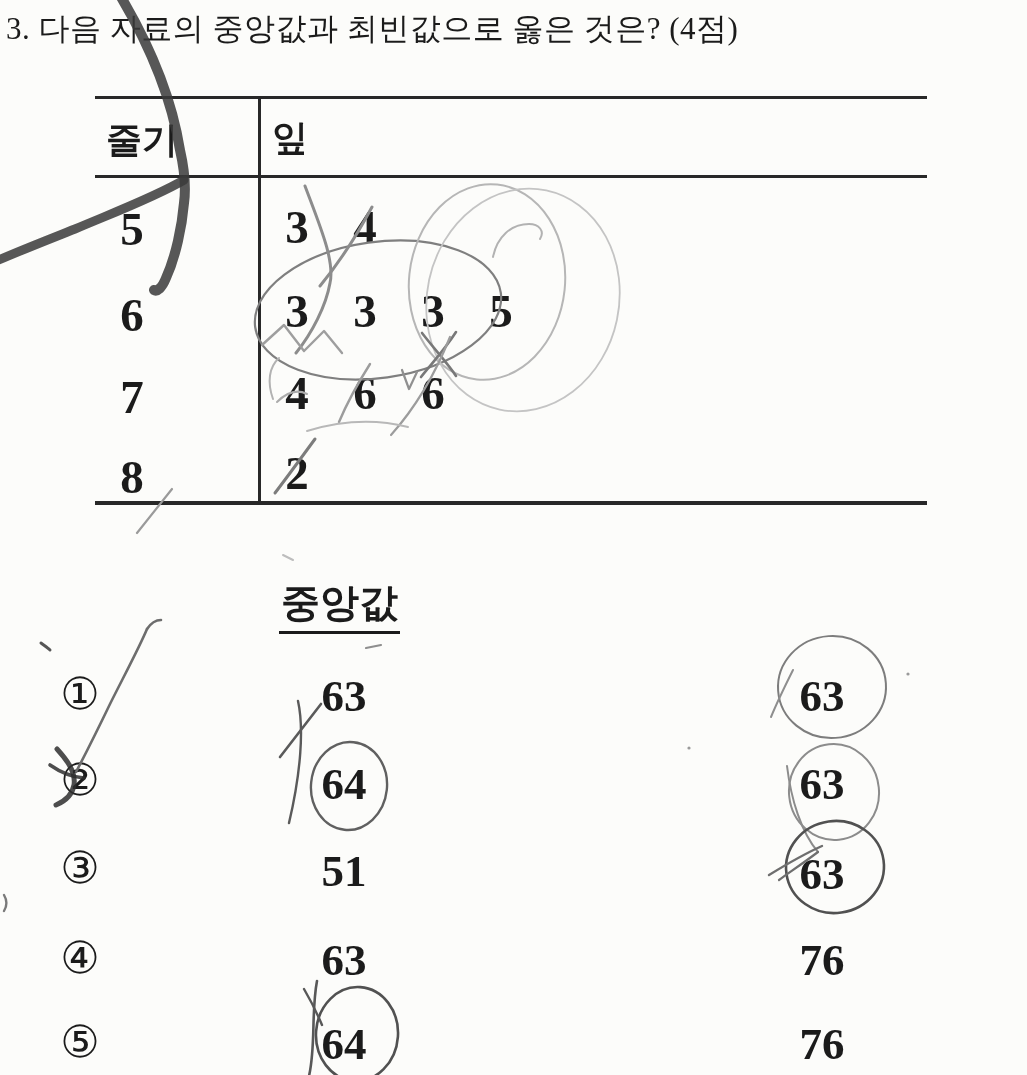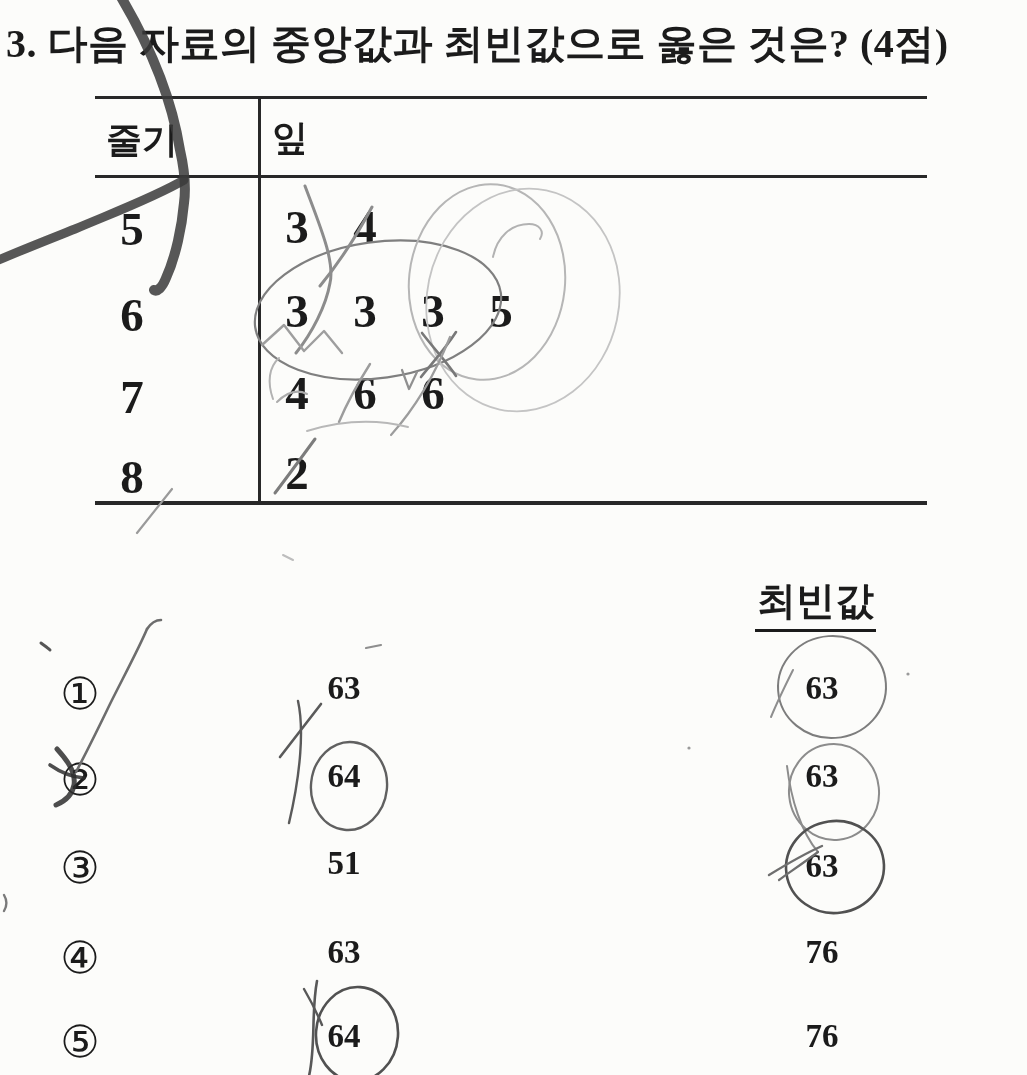--- a/index.html
+++ b/index.html
@@ -2,43 +2,43 @@
 <html><head>
 <meta charset="utf-8">
 <style>
   html,body{margin:0;padding:0;background:#e8e8e8;}
   .page{
     position:relative;width:1027px;height:1075px;background:#fcfcfa;
     font-family:"Liberation Serif","DejaVu Serif",serif;color:#1b1b1b;
     overflow:hidden;
   }
   .question{
-    position:absolute;left:6px;top:8px;font-size:40px;font-weight:700;
-    white-space:nowrap;letter-spacing:0.5px;margin-top:8px;
+    position:absolute;left:6px;top:8px;font-size:31px;font-weight:400;
+    white-space:nowrap;letter-spacing:0.5px;
   }
   .hline,.vline{position:absolute;background:#282828;}
   .hline{left:95px;width:832px;height:3px;}
   .hline.h1{top:96px;}
   .hline.h2{top:175px;}
   .hline.h3{top:501px;height:4px;}
   .vline{left:258px;top:96px;width:3px;height:409px;}
   .thdr{position:absolute;font-size:36px;font-weight:700;}
   .thdr.stemh{left:106px;top:116px;}
   .thdr.leafh{left:272px;top:114px;}
   .stem{position:absolute;left:108px;width:48px;text-align:center;
     font-size:47px;font-weight:700;}
   .leaves{position:absolute;left:282px;display:flex;}
   .leaf{width:30px;margin-right:38px;text-align:center;font-size:47px;font-weight:700;}
   .colhdr{position:absolute;font-size:39px;font-weight:700;
     border-bottom:3px solid #1b1b1b;padding:0 2px 1px;}
   .colhdr.median{left:279px;top:576px;}
   .colhdr.mode{left:755px;top:574px;}
   .marker{position:absolute;left:56px;width:48px;text-align:center;
     font-size:44px;font-family:"DejaVu Sans","Liberation Sans",sans-serif;}
-  .val{position:absolute;width:60px;text-align:center;font-size:33px;font-weight:700;}
+  .val{position:absolute;width:60px;text-align:center;font-size:45px;font-weight:700;}
   .val.vmedian{left:314px;}
   .val.vmode{left:792px;}
   .pencil{position:absolute;left:0;top:0;pointer-events:none;}
 </style>
 </head>
 <body>
 
 <div class="page">
 
   <div class="question">3. 다음 자료의 중앙값과 최빈값으로 옳은 것은? (4점)</div>
@@ -68,21 +68,21 @@
   </div>
   <div class="leaves" style="top:366px">
     <span class="leaf">4</span>
     <span class="leaf">6</span>
     <span class="leaf">6</span>
   </div>
   <div class="leaves" style="top:446px">
     <span class="leaf">2</span>
   </div>
 
-  <div class="colhdr mode">최빈값</div>
+  <div class="colhdr median">중앙값</div>
 
   <div class="marker" style="top:668px">①</div>
   <div class="val vmedian" style="top:670px">63</div>
   <div class="val vmode" style="top:670px">63</div>
 
   <div class="marker" style="top:754px">②</div>
   <div class="val vmedian" style="top:758px">64</div>
   <div class="val vmode" style="top:758px">63</div>
 
   <div class="marker" style="top:842px">③</div>

